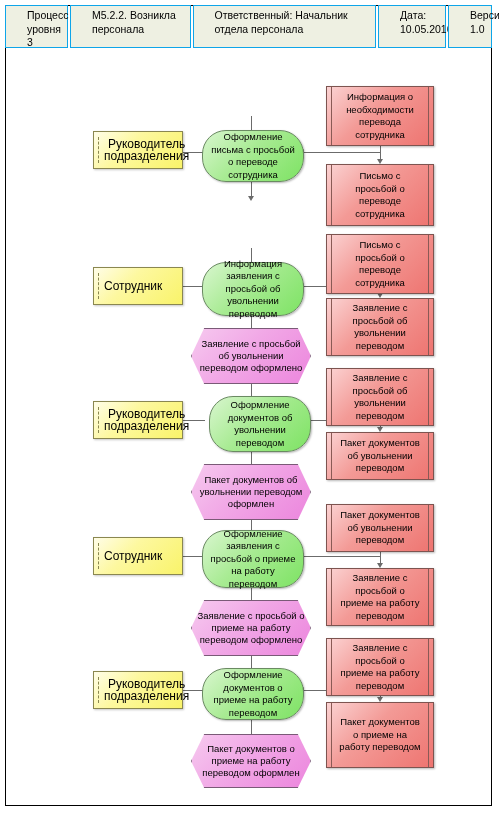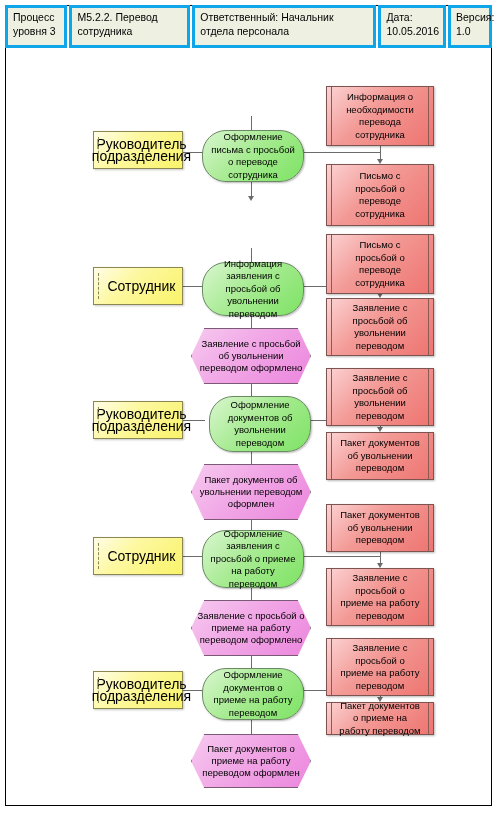--- a/index.html
+++ b/index.html
@@ -4,22 +4,22 @@
 <style>
   html,body{margin:0;padding:0;background:#ffffff;}
   body{font-family:"Liberation Sans","DejaVu Sans",sans-serif;}
   #page{position:relative;width:499px;height:813px;background:#fff;overflow:hidden;}
 
   
   .frame{position:absolute;left:5px;top:5px;width:487px;height:801px;border:1px solid #000;box-sizing:border-box;background:#fff;}
 
   
   .hdr{position:absolute;left:5px;top:5px;width:487px;height:43px;display:flex;box-sizing:border-box;}
-  .hdr-cell{background:#eef0e2;border:3px solid #0ea5e9;box-sizing:border-box;margin-right:2px;
-            padding:3px 4px 0 5px;font-size:10.5px;line-height:13.5px;color:#000;}
+  .hdr-cell{background:#eef0e2;border:1px solid #0ea5e9;box-sizing:border-box;margin-right:2px;
+            padding:3px 4px 0 21px;font-size:10.5px;line-height:13.5px;color:#000;}
   .hdr-cell:last-child{margin-right:0;}
   .c0{width:63px;}
   .c1{width:122px;}
   .c2{width:186px;}
   .c3{width:68px;}
   .c4{width:44px;}
 
   
   .canvas{position:absolute;left:5px;top:48px;width:487px;height:758px;}
 
@@ -34,22 +34,22 @@
 
   
   .func{position:absolute;display:flex;align-items:center;justify-content:center;text-align:center;
         font-size:9.5px;line-height:12.5px;color:#000;
         background:linear-gradient(135deg,#d9f6cf 0%,#a8eb93 45%,#7ee364 100%);
         border:1px solid #6a8a62;border-radius:24px;box-sizing:border-box;
         box-shadow:1px 1px 2px rgba(0,0,0,.28);}
   .func span{display:block;padding:0 5px;}
 
   
-  .role{position:absolute;display:flex;align-items:center;justify-content:center;text-align:center;
-        font-size:14px;line-height:12.5px;color:#000;
+  .role{position:absolute;display:flex;align-items:center;justify-content:flex-start;text-align:center;
+        font-size:12px;line-height:12.5px;color:#000;
         background:linear-gradient(135deg,#fffde8 0%,#fdf89f 40%,#f9f36a 100%);
         border:1px solid #8a8750;box-sizing:border-box;
         box-shadow:1px 1px 2px rgba(0,0,0,.22);}
   .role span{display:block;padding:0 3px 0 10px;}
   .role:before{content:"";position:absolute;left:4px;top:5px;bottom:5px;width:0;
                border-left:1px dashed #8a8750;}
 
   
   .doc{position:absolute;display:flex;align-items:center;justify-content:center;text-align:center;
        font-size:9.5px;line-height:12.5px;color:#000;
@@ -73,21 +73,21 @@
 </style>
 </head>
 <body>
 
 <div id="page">
 
   <div class="frame"></div>
 
   <div class="hdr">
     <div class="hdr-cell c0">Процесс уровня 3</div>
-    <div class="hdr-cell c1">М5.2.2.  Перевод сотрудника</div>
+    <div class="hdr-cell c1">М5.2.2.  Возникла персонала</div>
     <div class="hdr-cell c2">Ответственный: Начальник отдела персонала</div>
     <div class="hdr-cell c3">Дата: 10.05.2016</div>
     <div class="hdr-cell c4">Версия: 1.0</div>
   </div>
 
   <div class="canvas">
 
     <div class="vline" style="left:246px;top:68px;height:16px;"></div>
     <div class="arr-down" style="left:242.5px;top:82px;"></div>
 
@@ -236,18 +236,18 @@
     </div>
 
     <div class="doc" style="left:321px;top:520px;width:108px;height:58px;">
       <span>Заявление с просьбой о приеме на работу переводом</span>
     </div>
 
     <div class="doc" style="left:321px;top:590px;width:108px;height:58px;">
       <span>Заявление с просьбой о приеме на работу переводом</span>
     </div>
 
-    <div class="doc" style="left:321px;top:654px;width:108px;height:33px;">
+    <div class="doc" style="left:321px;top:654px;width:108px;height:66px;">
       <span>Пакет документов о приеме на работу переводом</span>
     </div>
 
   </div>
 </div>
 
 </body></html>

